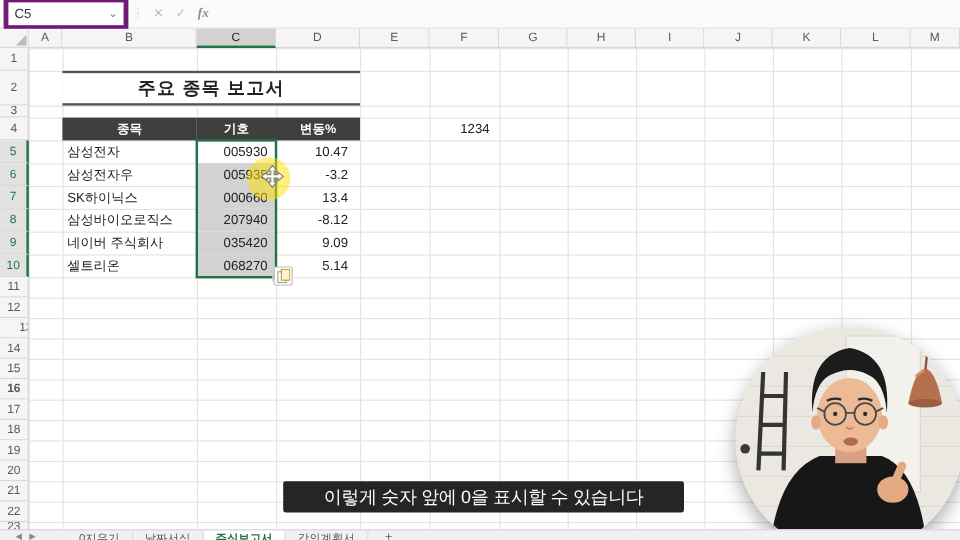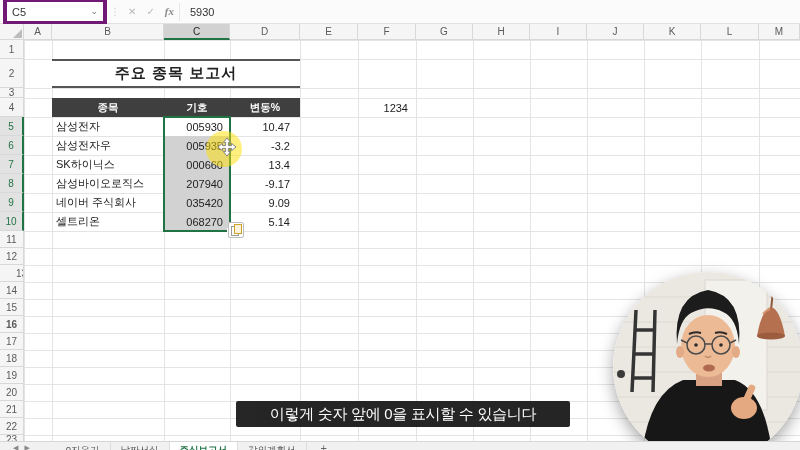--- a/index.html
+++ b/index.html
@@ -63,21 +63,20 @@
 
   <div class="formula-row">
     <div class="name-box">
       <span>C5</span>
       <span class="nb-chev">⌄</span>
     </div>
     <span class="f-ico dots">⋮</span>
     <span class="f-ico">✕</span>
     <span class="f-ico">✓</span>
     <span class="f-ico fx">fx</span>
-    <div class="f-input">5930</div>
   </div>
 
   <div id="grid">
     <div class="corner">
       <span class="tri"></span>
     </div>
     <div id="lines" class="z1">
         <div class="vline" style="left: 24px; top: 40px; width: 1px; height: 401px; position: absolute;"></div>
         <div class="vline" style="left: 52px; top: 40px; width: 1px; height: 401px; position: absolute;"></div>
         <div class="vline" style="left: 164px; top: 40px; width: 1px; height: 401px; position: absolute;"></div>
@@ -133,21 +132,21 @@
         <div class="cell right" style="left: 164px; top: 117px; width: 66px; height: 19px; position: absolute; padding-right: 7px;">005930</div>
         <div class="cell right" style="left: 230px; top: 117px; width: 70px; height: 19px; position: absolute; padding-right: 10px;">10.47</div>
         <div class="cell" style="left: 52px; top: 136px; width: 112px; height: 19px; position: absolute; padding-left: 4px;">삼성전자우</div>
         <div class="cell right" style="left: 164px; top: 136px; width: 66px; height: 19px; position: absolute; padding-right: 7px;">005935</div>
         <div class="cell right" style="left: 230px; top: 136px; width: 70px; height: 19px; position: absolute; padding-right: 10px;">-3.2</div>
         <div class="cell" style="left: 52px; top: 155px; width: 112px; height: 19px; position: absolute; padding-left: 4px;">SK하이닉스</div>
         <div class="cell right" style="left: 164px; top: 155px; width: 66px; height: 19px; position: absolute; padding-right: 7px;">000660</div>
         <div class="cell right" style="left: 230px; top: 155px; width: 70px; height: 19px; position: absolute; padding-right: 10px;">13.4</div>
         <div class="cell" style="left: 52px; top: 174px; width: 112px; height: 19px; position: absolute; padding-left: 4px;">삼성바이오로직스</div>
         <div class="cell right" style="left: 164px; top: 174px; width: 66px; height: 19px; position: absolute; padding-right: 7px;">207940</div>
-        <div class="cell right" style="left: 230px; top: 174px; width: 70px; height: 19px; position: absolute; padding-right: 10px;">-9.17</div>
+        <div class="cell right" style="left: 230px; top: 174px; width: 70px; height: 19px; position: absolute; padding-right: 10px;">-8.12</div>
         <div class="cell" style="left: 52px; top: 193px; width: 120px; height: 19px; position: absolute; padding-left: 4px;">네이버 주식회사</div>
         <div class="cell right" style="left: 164px; top: 193px; width: 66px; height: 19px; position: absolute; padding-right: 7px;">035420</div>
         <div class="cell right" style="left: 230px; top: 193px; width: 70px; height: 19px; position: absolute; padding-right: 10px;">9.09</div>
         <div class="cell" style="left: 52px; top: 212px; width: 112px; height: 19px; position: absolute; padding-left: 4px;">셀트리온</div>
         <div class="cell right" style="left: 164px; top: 212px; width: 66px; height: 19px; position: absolute; padding-right: 7px;">068270</div>
         <div class="cell right" style="left: 230px; top: 212px; width: 70px; height: 19px; position: absolute; padding-right: 10px;">5.14</div>
         <div class="cell right" style="left: 358px; top: 98px; width: 58px; height: 19px; position: absolute; padding-right: 8px;">1234</div>
       </div>
     <div id="heads" class="z4">
         <div class="colhead" style="left: 24px; top: 24px; width: 28px; height: 16px; position: absolute;">A</div>

